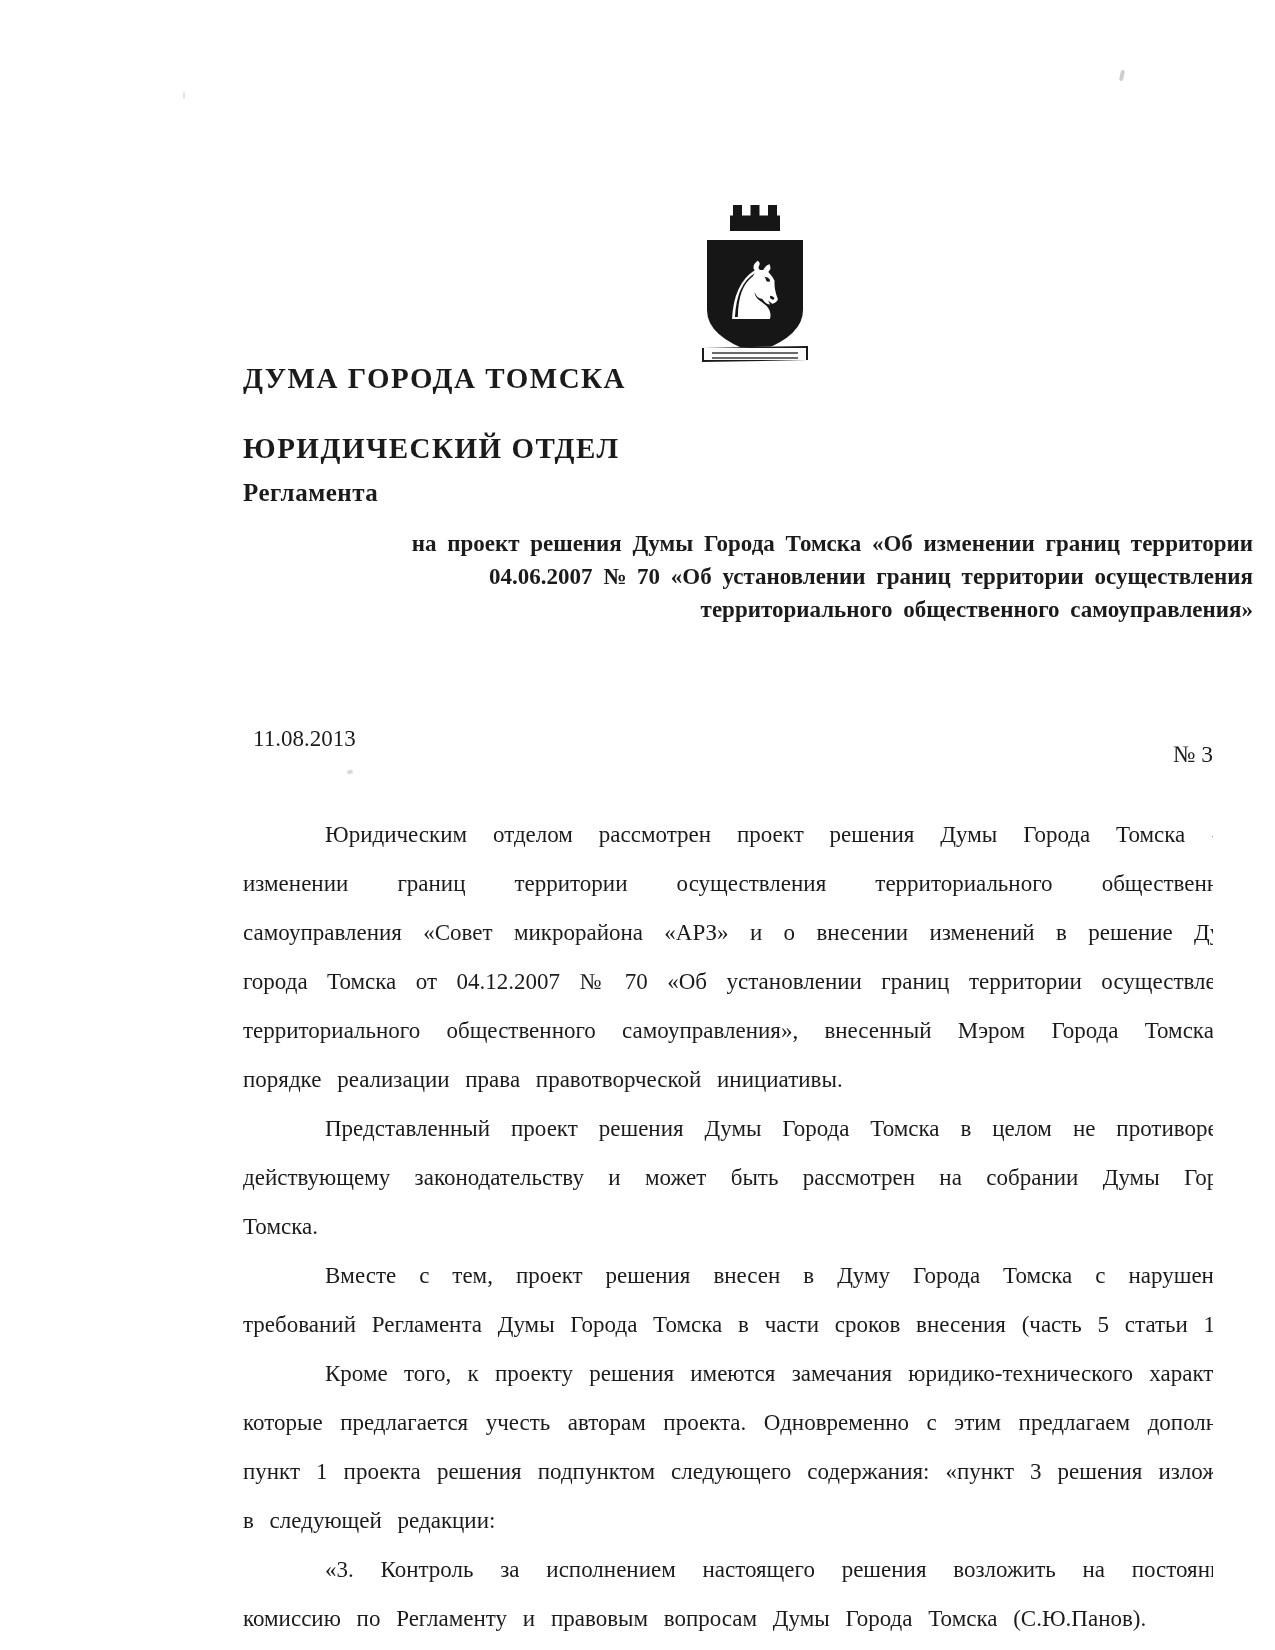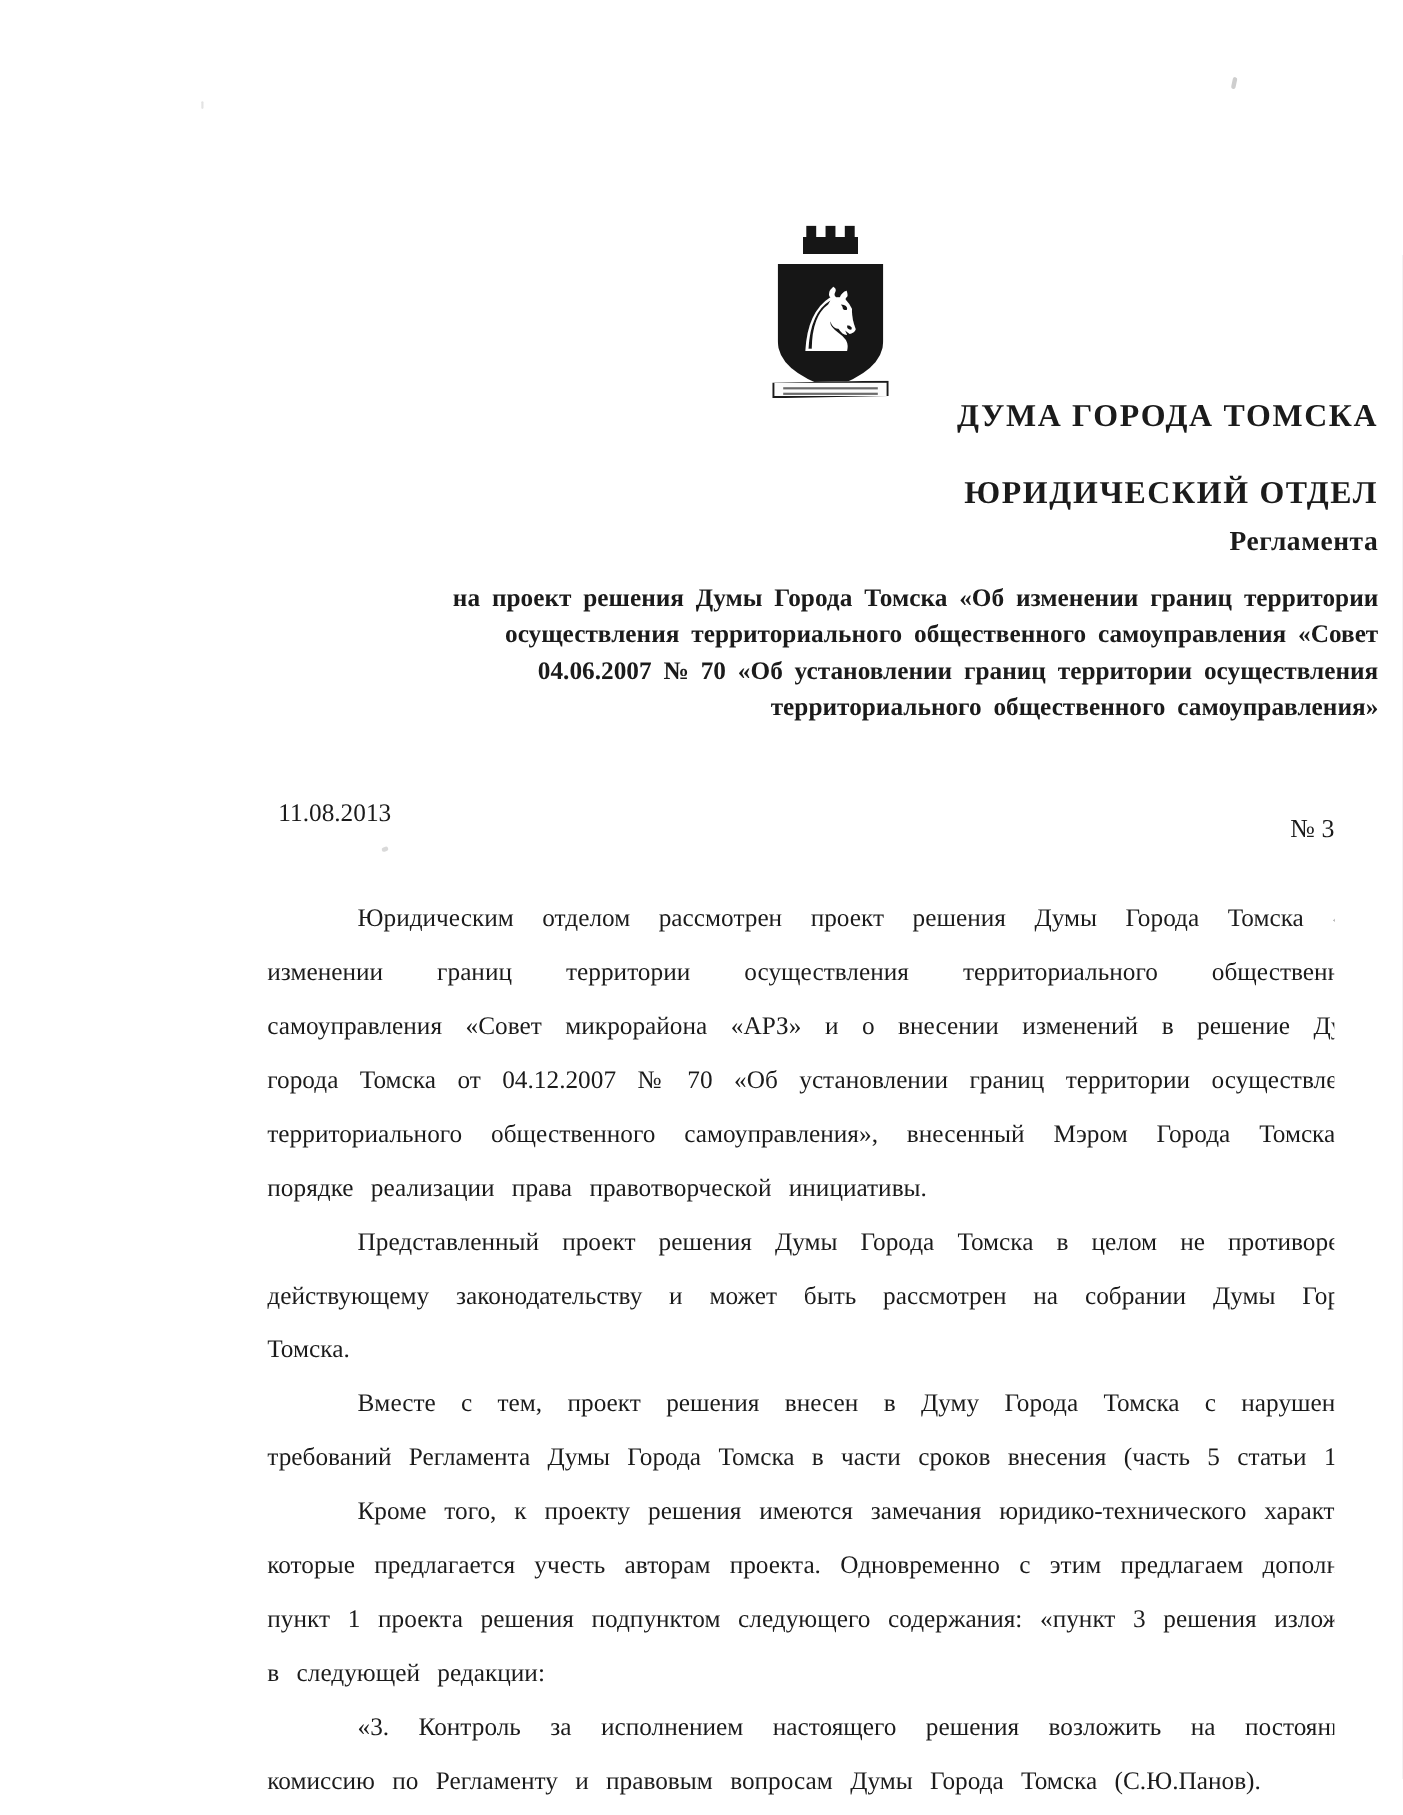--- a/index.html
+++ b/index.html
@@ -43,21 +43,21 @@
   .ribbon {
     position: absolute; left: 0px; top: 146px; width: 106px; height: 16px;
     background: #fcfcfc; border: 2px solid #1a1a1a;
     clip-path: polygon(0% 12%, 100% 0%, 100% 88%, 0% 100%);
   }
   .ribbon .line { position: absolute; left: 8px; right: 8px; height: 2px; background: #6a6a6a; }
   .ribbon .line.l1 { top: 4px; }
   .ribbon .line.l2 { top: 9px; }
 
   
-  .heading-col { position: absolute; left: 243px; width: 1010px; text-align: right; }
+  .heading-col { position: absolute; left: 243px; width: 1010px; text-align: left; }
   .org-title      { top: 362px; font-size: 29px; font-weight: bold; letter-spacing: 1.5px; }
   .dept-title     { top: 432px; font-size: 29px; font-weight: bold; letter-spacing: 1.5px; }
   .doc-type-title { top: 479px; font-size: 25px; font-weight: bold; letter-spacing: .5px; }
 
   .subject { position: absolute; left: 243px; top: 527px; width: 1010px; text-align: right;
              font-size: 23px; font-weight: bold; line-height: 33px; word-spacing: 5px; }
 
   
   .doc-date { position: absolute; left: 253px; top: 726px; font-size: 23px; }
   .doc-number-clip { position: absolute; left: 1173px; top: 741px; width: 40px; height: 30px;
@@ -88,21 +88,20 @@
       <div class="line l2"></div>
     </div>
   </div>
 
   <div class="heading-col org-title">ДУМА ГОРОДА ТОМСКА</div>
   <div class="heading-col dept-title">ЮРИДИЧЕСКИЙ ОТДЕЛ</div>
   <div class="heading-col doc-type-title">Регламента</div>
 
   <div class="subject">
     <div>на проект решения Думы Города Томска «Об изменении границ территории</div>
-    <div>осуществления территориального общественного самоуправления «Совет</div>
     <div>04.06.2007 № 70 «Об установлении границ территории осуществления</div>
     <div>территориального общественного самоуправления»</div>
   </div>
 
   <div class="doc-date">11.08.2013</div>
 
   <div class="doc-number-clip">
     <span>№ 3</span>
   </div>
 

